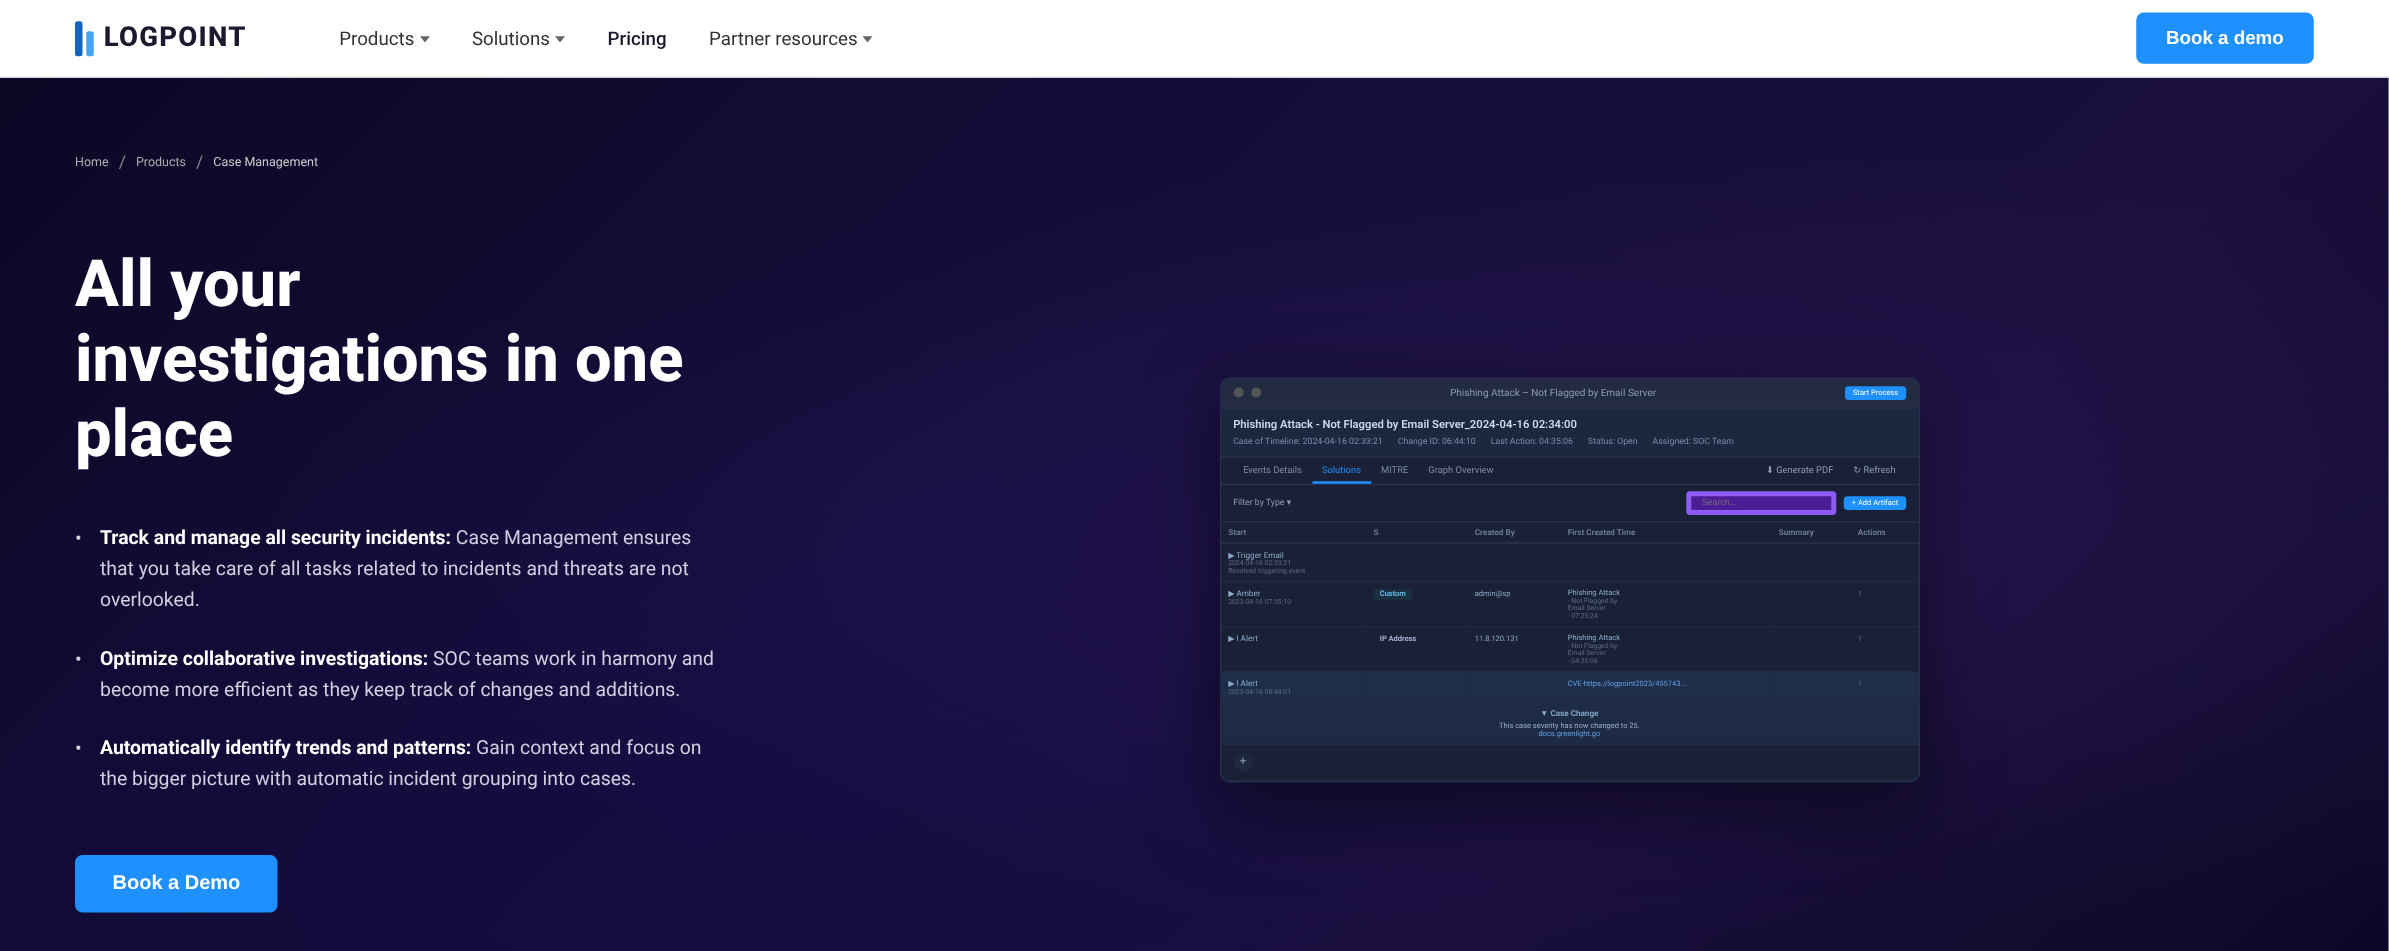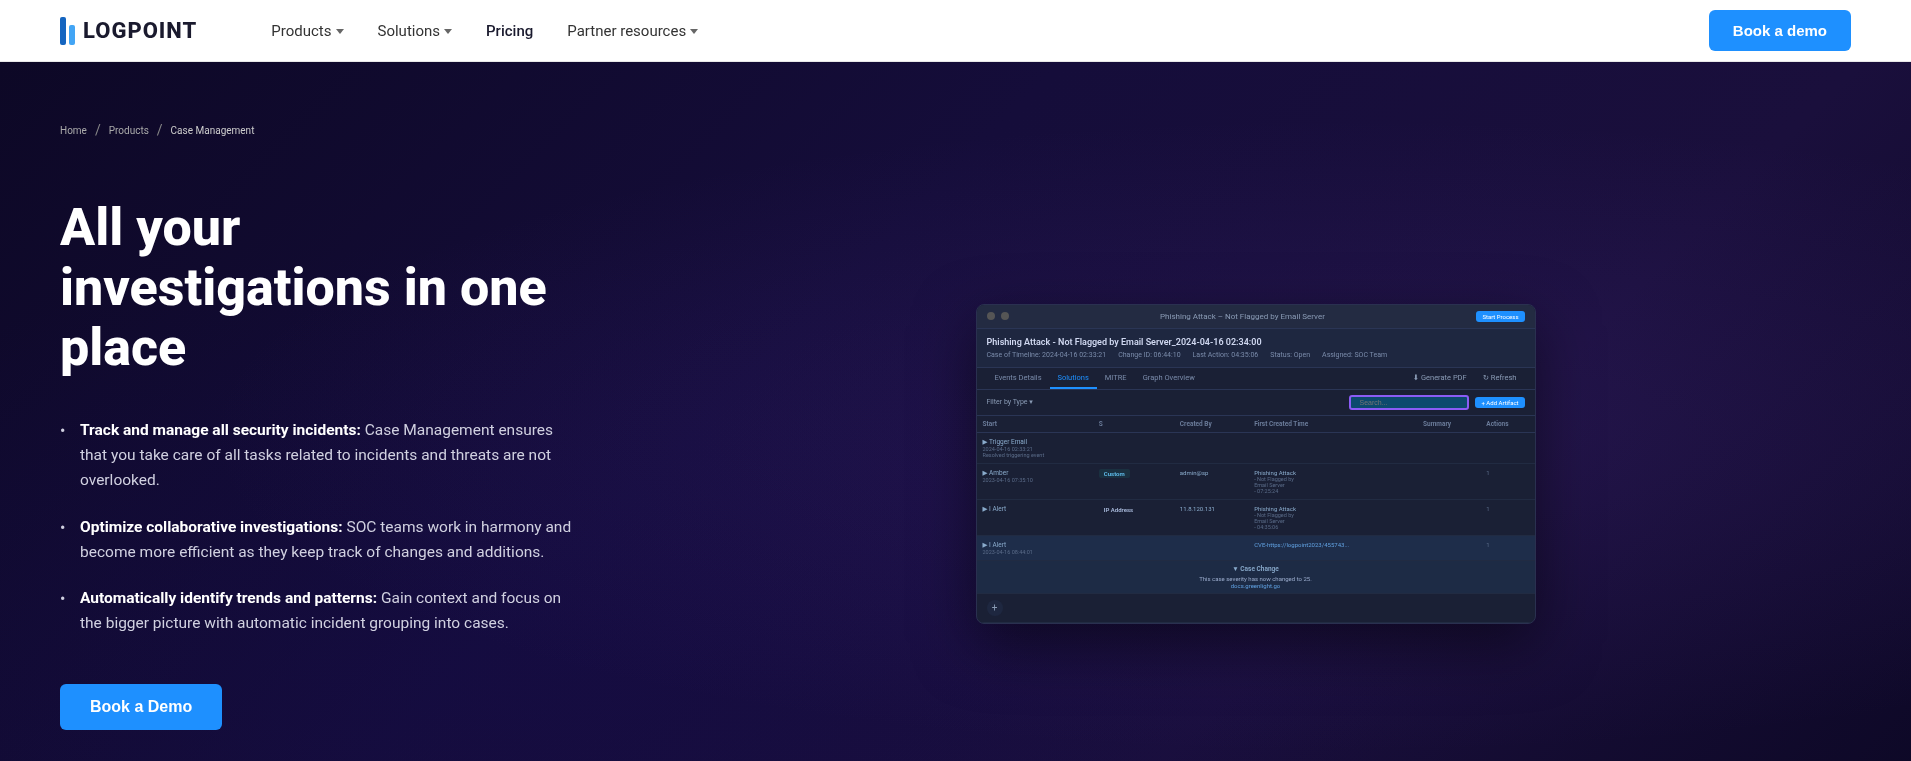--- a/index.html
+++ b/index.html
@@ -253,22 +253,22 @@
       align-items: center;
       justify-content: space-between;
       padding: 5px 10px;
       border-bottom: 1px solid #2a3555;
     }
     .mockup-filter {
       font-size: 7px;
       color: #8a9bb5;
     }
     .mockup-search {
-      background: #0c4a6e;
-      border: 2px solid #8b5cf6;
+      background: #4c1d95;
+      border: 4px solid #8b5cf6;
       border-radius: 3px;
       padding: 2px 8px;
       font-size: 7px;
       color: #8a9bb5;
       width: 120px;
     }
     .mockup-add-btn {
       background: #1e90ff;
       color: #fff;
       font-size: 6px;

